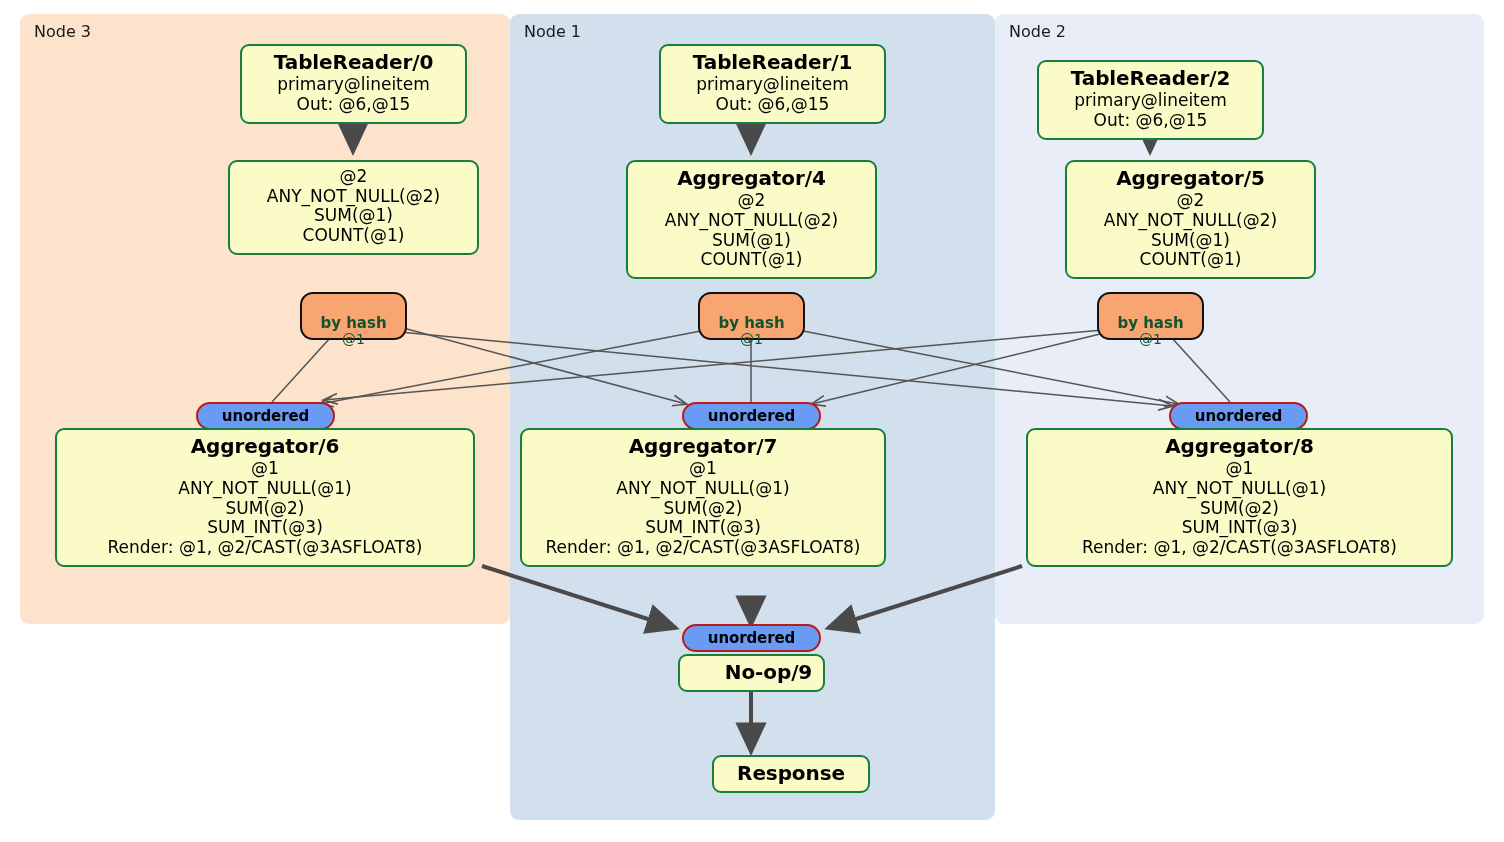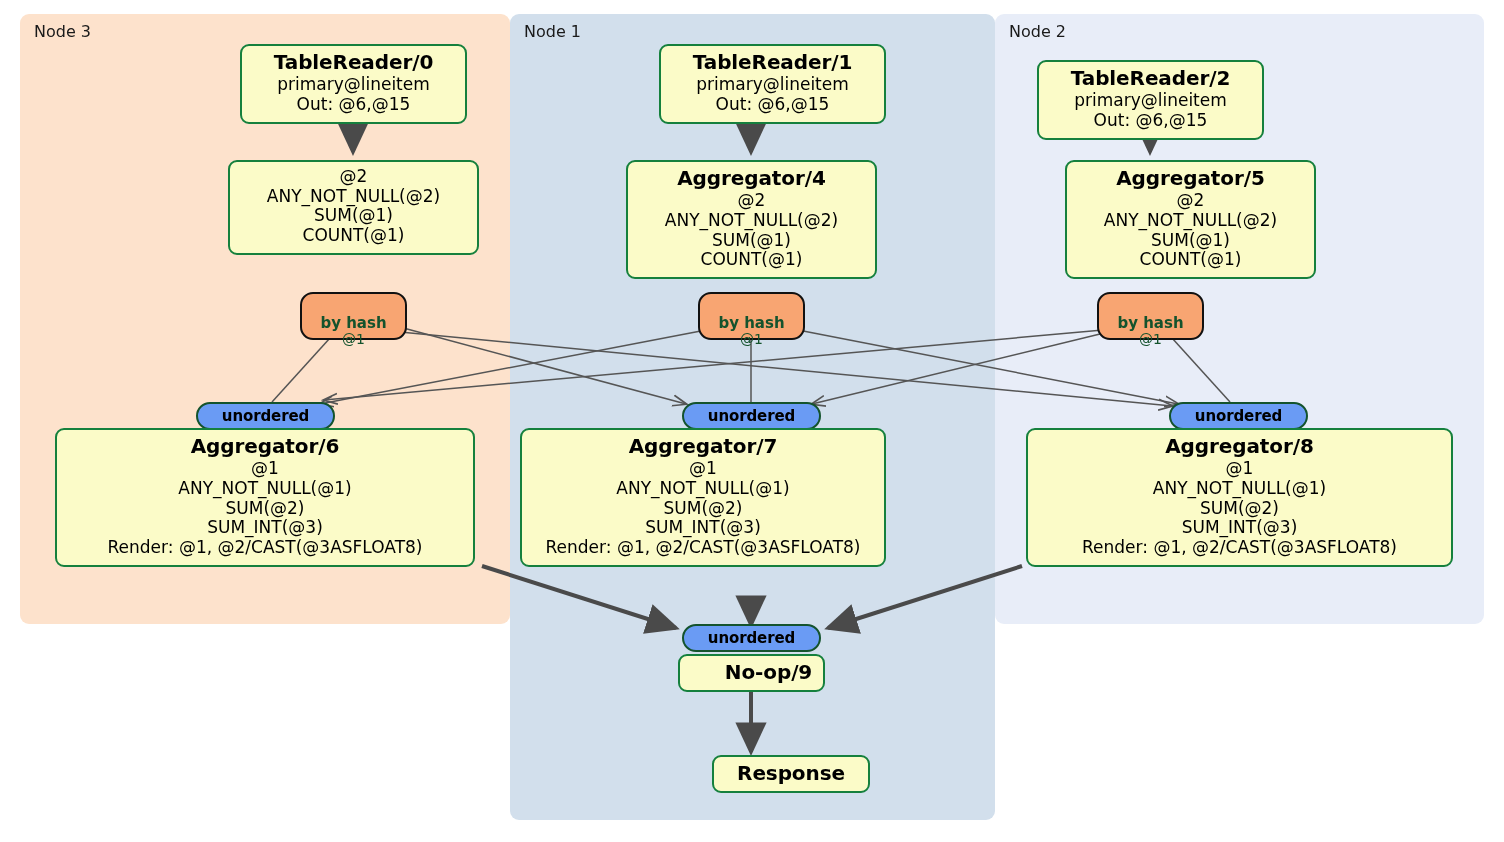--- a/index.html
+++ b/index.html
@@ -64,21 +64,21 @@
   }
   .pbox .pline {
     font-size: 17px;
     white-space: nowrap;
   }
 
   
   .pill {
     position: absolute;
     box-sizing: border-box;
-    border: 2px solid #14532d;
+    border: 2px solid #b91c1c;
     border-radius: 999px;
     background: #6A9BF4;
     color: #000;
     font-weight: bold;
     font-size: 15px;
     display: flex;
     align-items: center;
     justify-content: center;
     white-space: nowrap;
     letter-spacing: -0.1px;

